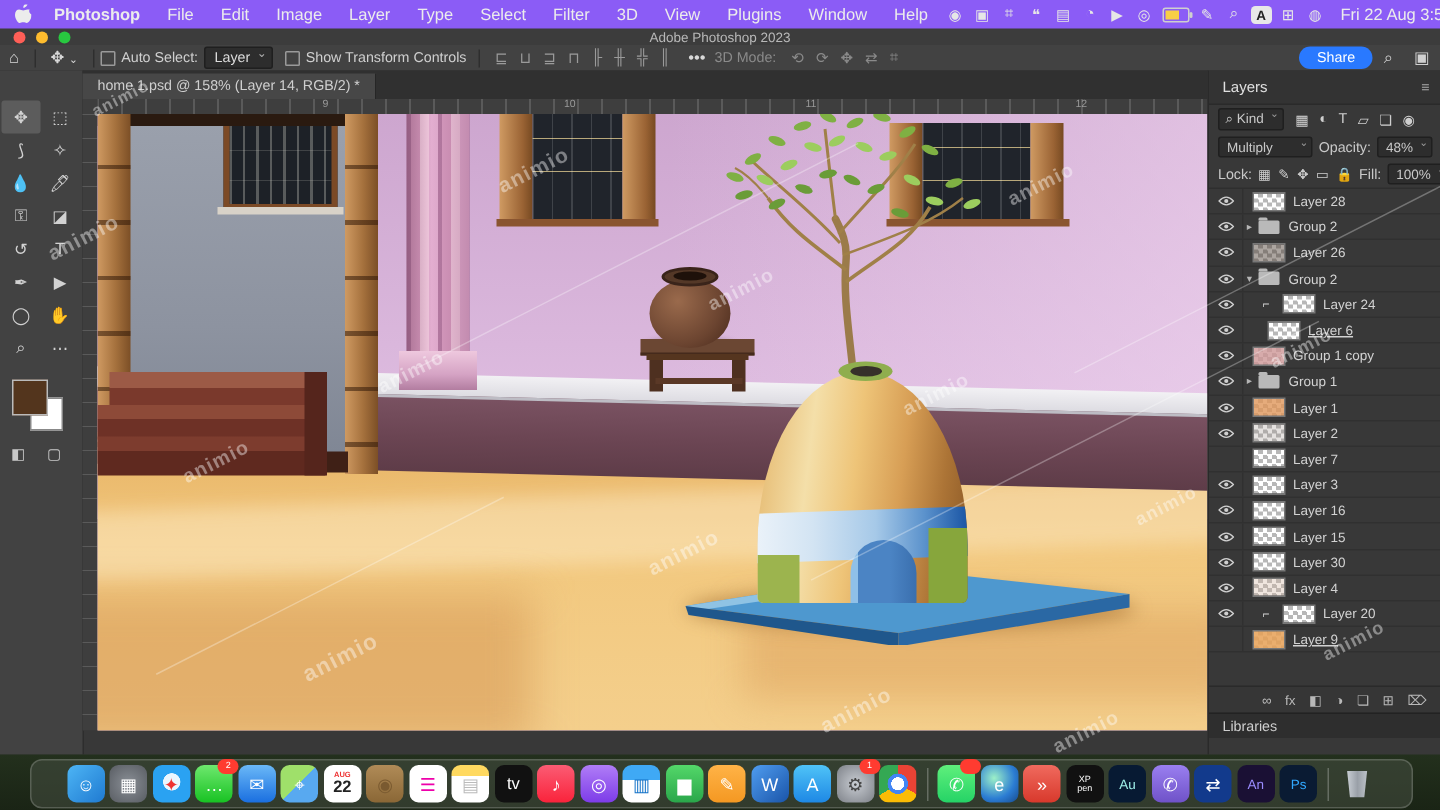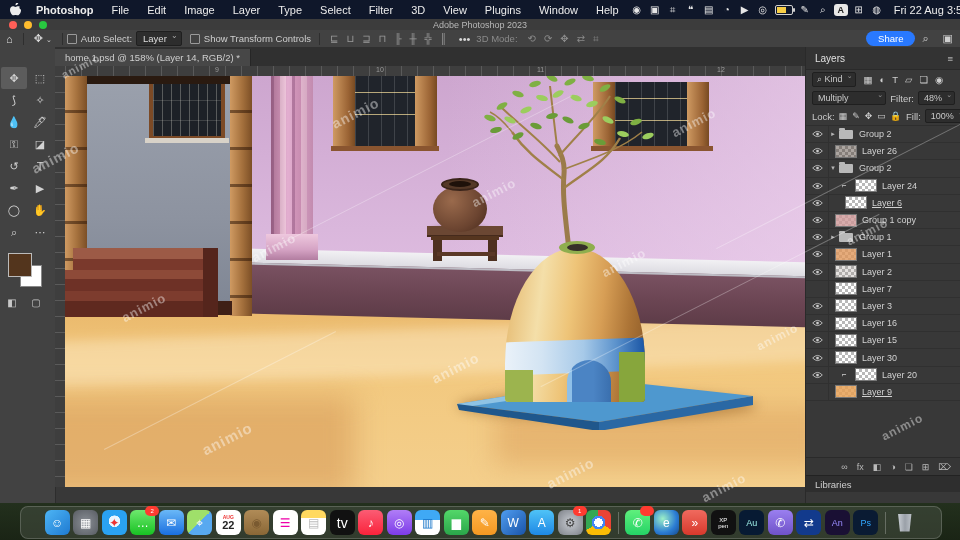--- a/index.html
+++ b/index.html
@@ -1,20 +1,20 @@
 <!DOCTYPE html>
 <html><head>
 <meta charset="utf-8">
 <style>
   html,body{margin:0;padding:0;background:#111;}
   #screen{position:relative;width:960px;height:540px;overflow:hidden;
     font-family:"Liberation Sans",sans-serif;color:#d6d6d6;background:#3a3a3a;
     -webkit-font-smoothing:antialiased;}
   
-  #menubar{position:absolute;left:0;top:0;width:960px;height:19px;background:#0f172a;
+  #menubar{position:absolute;left:0;top:0;width:960px;height:19px;background:#8b5cf6;
     display:flex;align-items:center;font-size:11px;color:#ececec;z-index:50;}
   .apple-icon{margin:0 6px 0 10px;display:flex;align-items:center;}
   .menu-item{padding:0 9px;white-space:nowrap;}
   .menu-item.app-name{font-weight:bold;}
   #menubar-right{margin-left:auto;display:flex;align-items:center;gap:2px;padding-right:8px;}
   .status-icon{width:18px;text-align:center;font-size:10px;color:#e6e6e6;}
   .battery{width:16px;height:8px;border:1px solid #cfcfcf;border-radius:2px;position:relative;margin:0 3px;}
   .battery::before{content:"";position:absolute;left:1px;top:1px;bottom:1px;width:9px;background:#f7ce46;}
   .battery::after{content:"";position:absolute;right:-3px;top:2px;width:2px;height:4px;background:#cfcfcf;border-radius:1px;}
   .input-src{background:#e8e8e8;color:#222;font-size:9px;font-weight:bold;border-radius:3px;
@@ -457,21 +457,21 @@
             <span>▦</span>
             <span>◐</span>
             <span>T</span>
             <span>▱</span>
             <span>❏</span>
             <span>◉</span>
           </span>
     </div>
     <div class="prow">
       <span class="mini-dd" style="flex:1;">Multiply</span>
-      <span>Filter:</span>
+      <span>Opacity:</span>
       <span class="mini-dd">48%</span>
     </div>
     <div class="prow">
       <span>Lock:</span>
       <span class="lock-icons" id="lock-icons">
             <span>▦</span>
             <span>✎</span>
             <span>✥</span>
             <span>▭</span>
             <span>🔒</span>
@@ -480,20 +480,30 @@
       <span class="mini-dd">100%</span>
     </div>
     <div id="layers-list">
           <div class="lrow">
             <span class="eye-cell">
               <svg viewBox="0 0 16 10" width="11" height="8">
                 <path d="M1 5 Q8 -2.5 15 5 Q8 12.5 1 5Z" fill="none" stroke="#cfcfcf" stroke-width="1.2"></path>
                 <circle cx="8" cy="5" r="2" fill="#cfcfcf"></circle>
               </svg>
             </span>
+            <span class="thumb"></span>
+            <span class="lname">Layer 28</span>
+          </div>
+          <div class="lrow">
+            <span class="eye-cell">
+              <svg viewBox="0 0 16 10" width="11" height="8">
+                <path d="M1 5 Q8 -2.5 15 5 Q8 12.5 1 5Z" fill="none" stroke="#cfcfcf" stroke-width="1.2"></path>
+                <circle cx="8" cy="5" r="2" fill="#cfcfcf"></circle>
+              </svg>
+            </span>
             <span class="garrow">▸</span>
             <span class="folder"></span>
             <span class="lname">Group 2</span>
           </div>
           <div class="lrow">
             <span class="eye-cell">
               <svg viewBox="0 0 16 10" width="11" height="8">
                 <path d="M1 5 Q8 -2.5 15 5 Q8 12.5 1 5Z" fill="none" stroke="#cfcfcf" stroke-width="1.2"></path>
                 <circle cx="8" cy="5" r="2" fill="#cfcfcf"></circle>
               </svg>
@@ -621,20 +631,32 @@
           </div>
           <div class="lrow">
             <span class="eye-cell">
               <svg viewBox="0 0 16 10" width="11" height="8">
                 <path d="M1 5 Q8 -2.5 15 5 Q8 12.5 1 5Z" fill="none" stroke="#cfcfcf" stroke-width="1.2"></path>
                 <circle cx="8" cy="5" r="2" fill="#cfcfcf"></circle>
               </svg>
             </span>
             <span class="thumb"></span>
             <span class="lname">Layer 30</span>
+          </div>
+          <div class="lrow">
+            <span class="eye-cell">
+              <svg viewBox="0 0 16 10" width="11" height="8">
+                <path d="M1 5 Q8 -2.5 15 5 Q8 12.5 1 5Z" fill="none" stroke="#cfcfcf" stroke-width="1.2"></path>
+                <circle cx="8" cy="5" r="2" fill="#cfcfcf"></circle>
+              </svg>
+            </span>
+            <span class="thumb">
+              <span class="tintov" style="background:rgba(210,180,160,0.35)"></span>
+            </span>
+            <span class="lname">Layer 4</span>
           </div>
           <div class="lrow">
             <span class="eye-cell">
               <svg viewBox="0 0 16 10" width="11" height="8">
                 <path d="M1 5 Q8 -2.5 15 5 Q8 12.5 1 5Z" fill="none" stroke="#cfcfcf" stroke-width="1.2"></path>
                 <circle cx="8" cy="5" r="2" fill="#cfcfcf"></circle>
               </svg>
             </span>
             <span style="width:10px;flex:none;"></span>
             <span class="clip">⌐</span>
@@ -690,21 +712,21 @@
       <span class="dock-app" style="background: linear-gradient(rgb(176, 139, 87), rgb(138, 103, 54));">
         <span style="color: rgb(122, 90, 48);">◉</span>
       </span>
       <span class="dock-app" style="background: rgb(255, 255, 255);">
         <span style="color: rgb(238, 0, 170);">☰</span>
       </span>
       <span class="dock-app" style="background: linear-gradient(rgb(255, 217, 96) 30%, rgb(255, 255, 255) 30%);">
         <span style="color: rgb(187, 187, 187);">▤</span>
       </span>
       <span class="dock-app" style="background: rgb(17, 17, 17);">
-        <span style="font-size: 14px;">tv</span>
+        <span style="font-size: 11px;">tv</span>
       </span>
       <span class="dock-app" style="background: linear-gradient(rgb(251, 92, 116), rgb(250, 35, 59));">
         <span>♪</span>
       </span>
       <span class="dock-app" style="background: linear-gradient(rgb(176, 125, 247), rgb(125, 60, 232));">
         <span>◎</span>
       </span>
       <span class="dock-app" style="background: linear-gradient(rgb(63, 169, 245) 40%, rgb(255, 255, 255) 40%);">
         <span style="color: rgb(20, 115, 200);">▥</span>
       </span>

